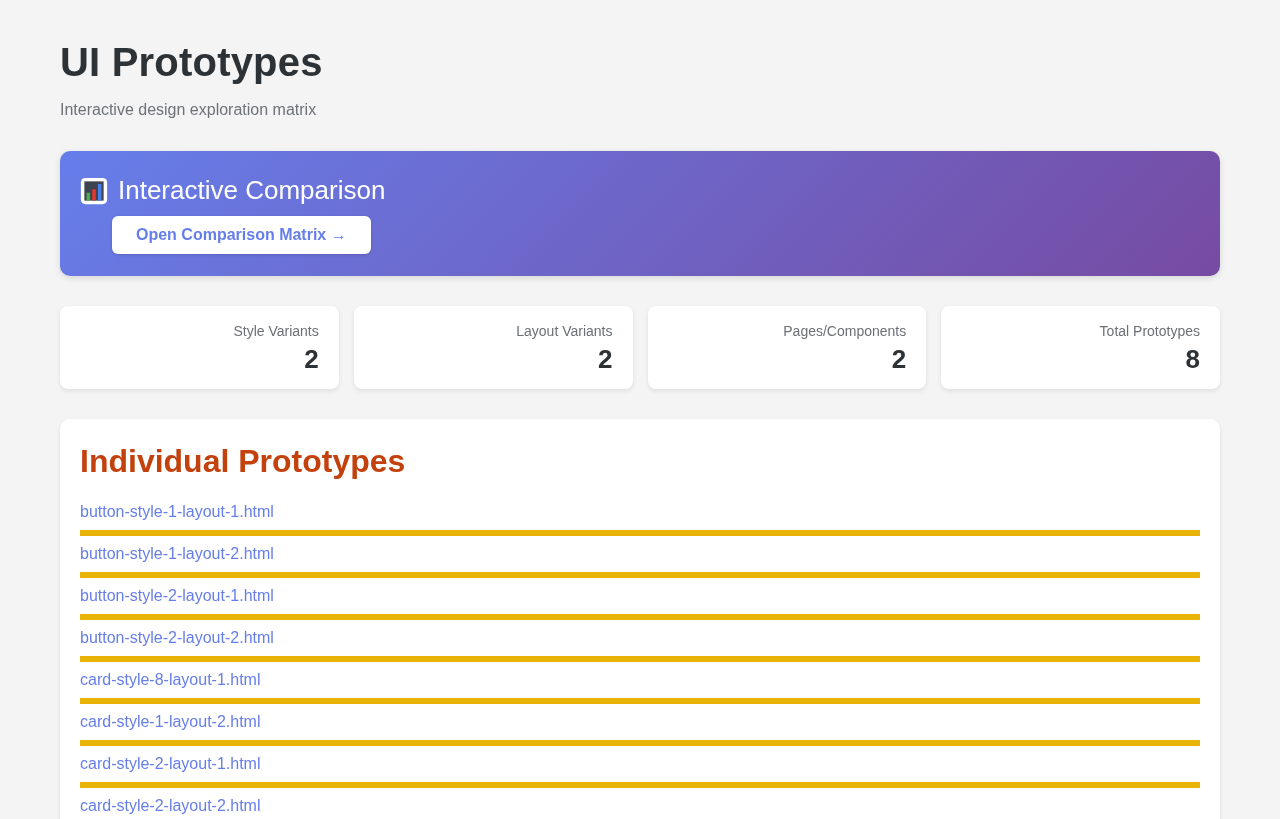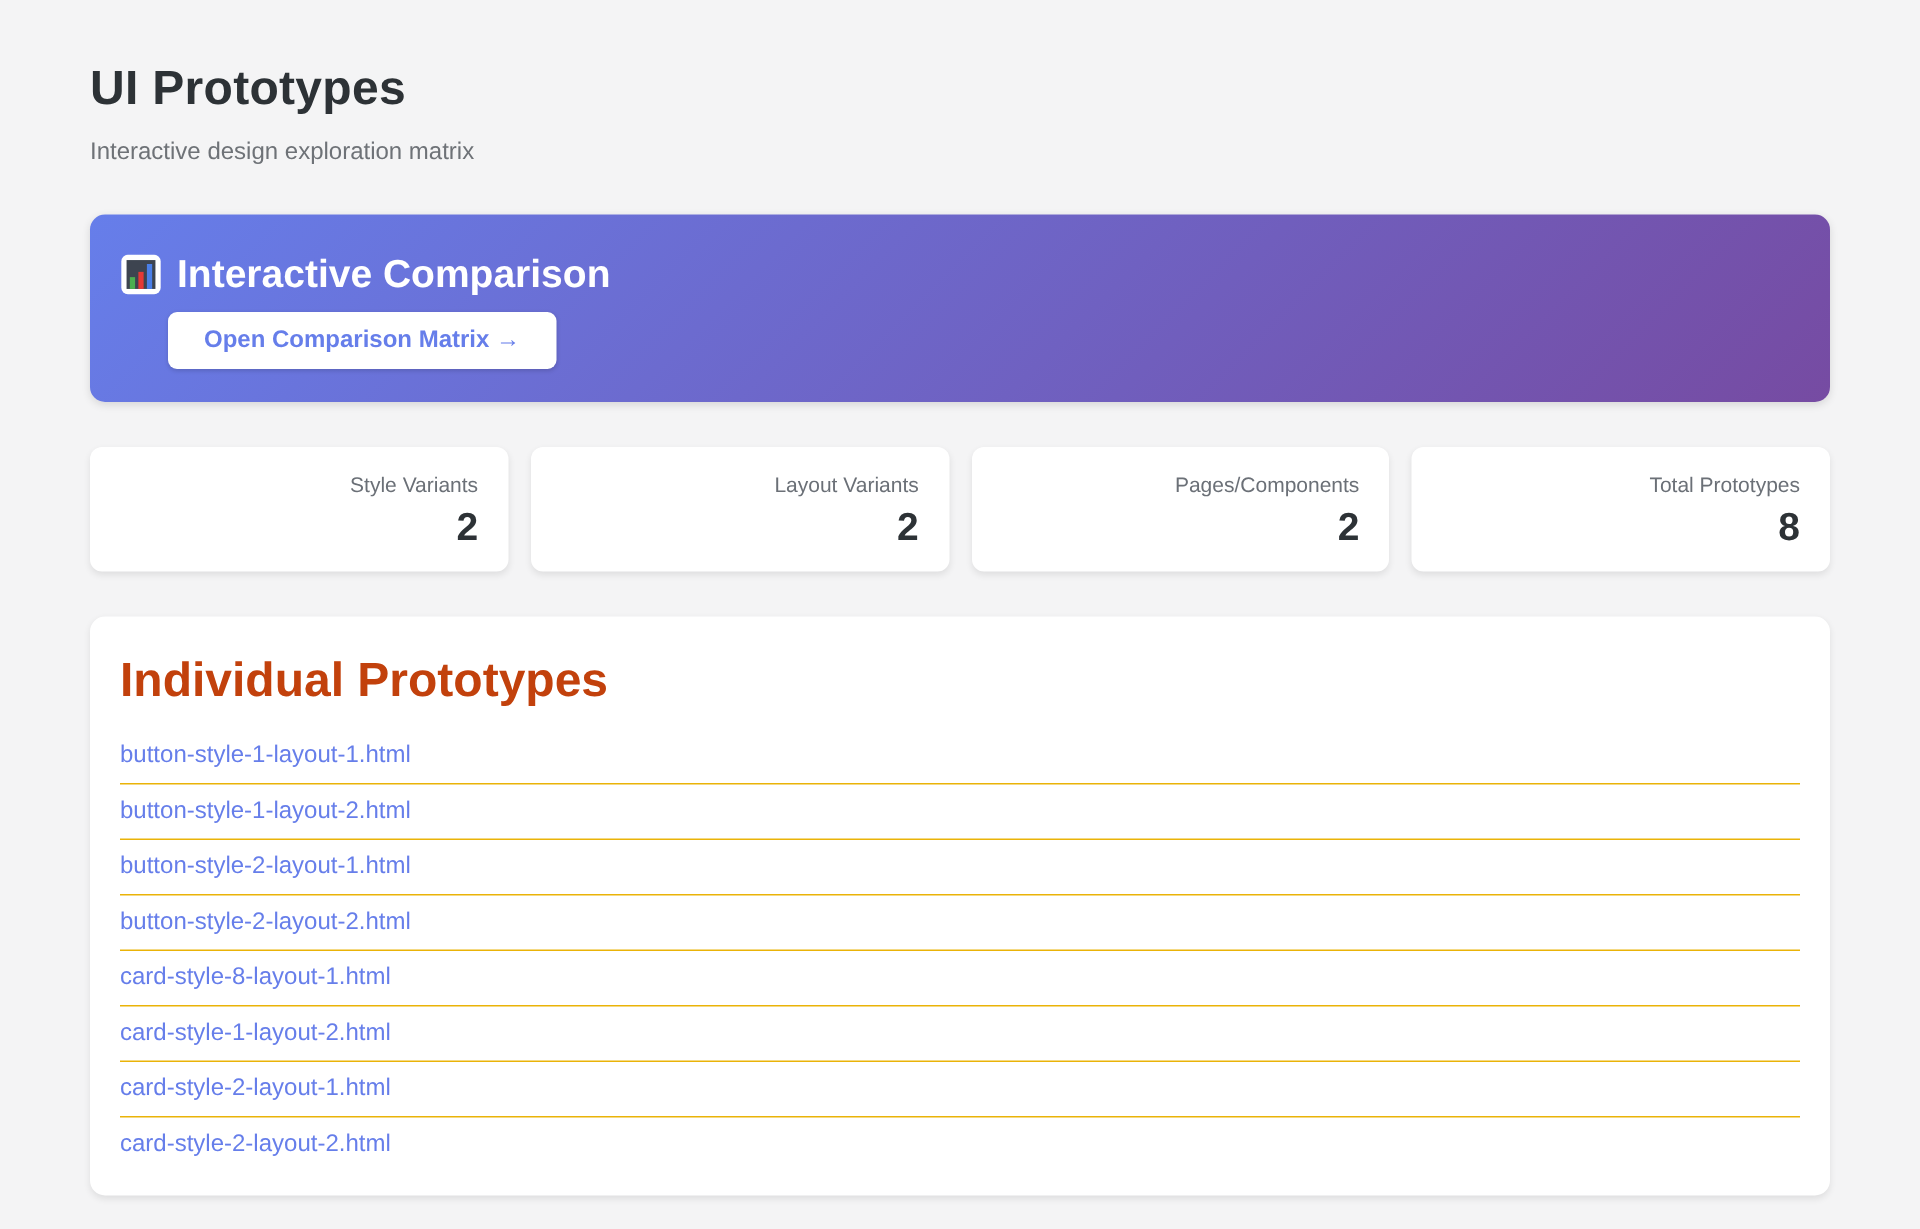--- a/index.html
+++ b/index.html
@@ -12,21 +12,21 @@
   }
   .container {
     width: 1160px;
     margin: 0 auto;
     padding-top: 40px;
     padding-bottom: 40px;
   }
 
   
   .page-title {
-    font-size: 32px;
+    font-size: 40px;
     font-weight: bold;
     color: #2d3236;
     margin: 0 0 10px 0;
     letter-spacing: 0.2px;
   }
   .page-subtitle {
     font-size: 16px;
     color: #6e7277;
     margin: 16px 0 32px 0;
   }
@@ -40,21 +40,21 @@
     box-shadow: 0 2px 6px rgba(0,0,0,0.12);
   }
   .banner-title-row {
     display: flex;
     align-items: center;
     gap: 10px;
     margin: 2px 0 10px 0;
   }
   .banner-title {
     font-size: 26px;
-    font-weight: bold;
+    font-weight: normal;
     color: #ffffff;
   }
   .banner-icon { display: inline-flex; width: 28px; height: 28px; }
   .banner-desc {
     font-size: 16px;
     margin: 0 0 16px 0;
     color: #ffffff;
   }
   .banner-button {
     display: inline-block;
@@ -106,21 +106,21 @@
     box-shadow: 0 2px 5px rgba(0,0,0,0.09);
   }
   .proto-title {
     font-size: 32px;
     font-weight: bold;
     color: #c2410c;
     margin: 4px 0 14px 0;
   }
   .proto-row {
     padding: 9px 0;
-    border-bottom: 1px solid #eab308;
+    border-bottom: 6px solid #eab308;
   }
   .proto-row:last-child { border-bottom: none; }
   .proto-link {
     color: var(--link, #667eea);
     font-size: 16px;
     text-decoration: none;
     cursor: pointer;
   }
 </style>
 </head>

